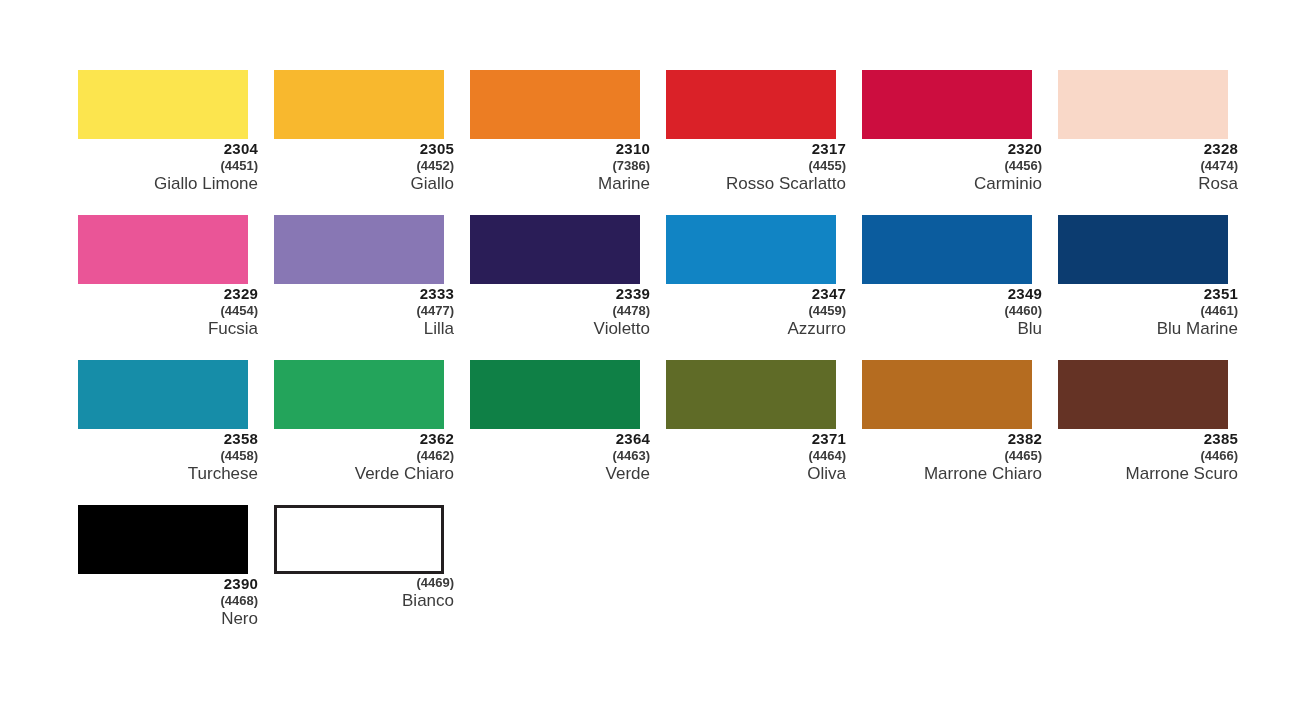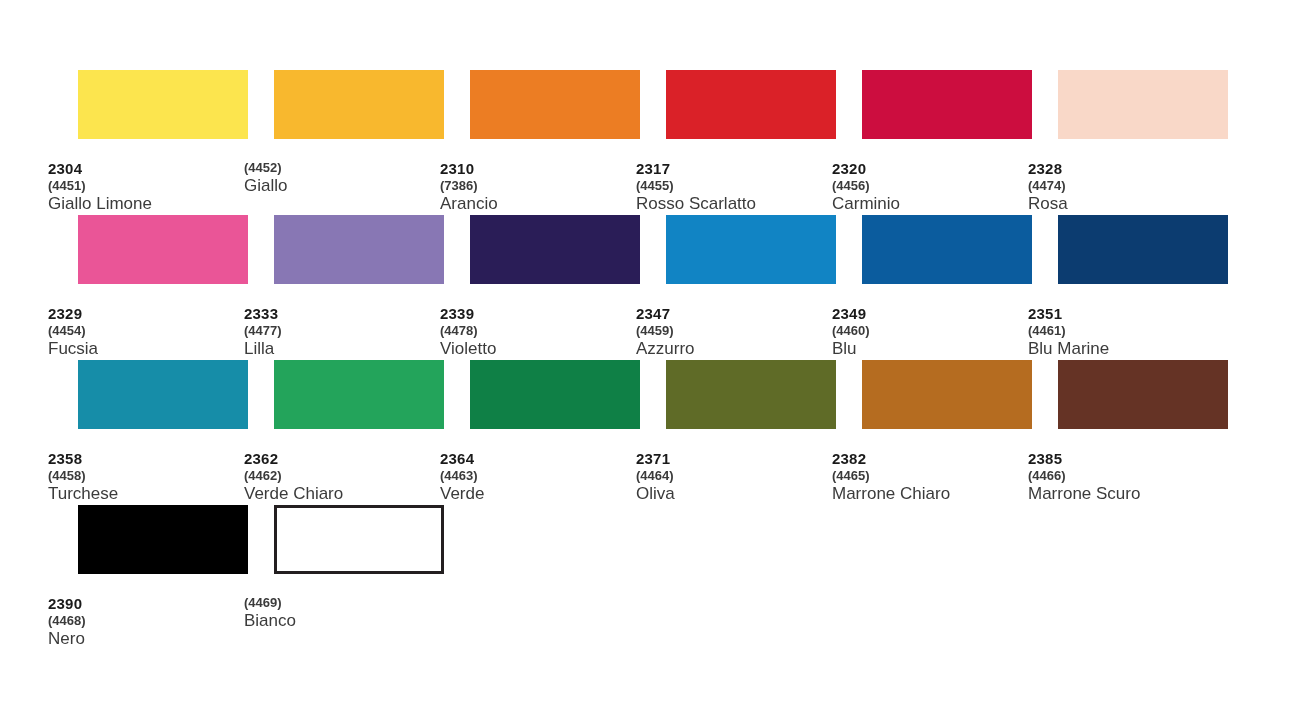--- a/index.html
+++ b/index.html
@@ -46,22 +46,22 @@
     display: block;
   }
 
   .swatch-chip.outlined {
     border: 3px solid #231f20;
   }
 
   .swatch-labels {
     width: 210px;
     margin-left: -20px;
-    text-align: left;
-    padding-top: 22px;
+    text-align: right;
+    padding-top: 2px;
     line-height: 1;
   }
 
   .swatch-code {
     font-size: 15px;
     font-weight: bold;
     letter-spacing: 0.2px;
     color: #1a1a1a;
     display: block;
     padding-bottom: 3px;
@@ -92,30 +92,31 @@
         <div class="swatch-chip" style="background: rgb(252, 229, 78);"></div>
         <div class="swatch-labels">
           <span class="swatch-code">2304</span>
           <span class="swatch-altcode">(4451)</span>
           <span class="swatch-name">Giallo Limone</span>
         </div>
       </div>
       <div class="swatch-cell">
         <div class="swatch-chip" style="background: rgb(248, 184, 46);"></div>
         <div class="swatch-labels">
+          <span class="swatch-code">2305</span>
           <span class="swatch-altcode">(4452)</span>
           <span class="swatch-name">Giallo</span>
         </div>
       </div>
       <div class="swatch-cell">
         <div class="swatch-chip" style="background: rgb(236, 125, 35);"></div>
         <div class="swatch-labels">
           <span class="swatch-code">2310</span>
           <span class="swatch-altcode">(7386)</span>
-          <span class="swatch-name">Arancio</span>
+          <span class="swatch-name">Marine</span>
         </div>
       </div>
       <div class="swatch-cell">
         <div class="swatch-chip" style="background: rgb(218, 33, 40);"></div>
         <div class="swatch-labels">
           <span class="swatch-code">2317</span>
           <span class="swatch-altcode">(4455)</span>
           <span class="swatch-name">Rosso Scarlatto</span>
         </div>
       </div>

